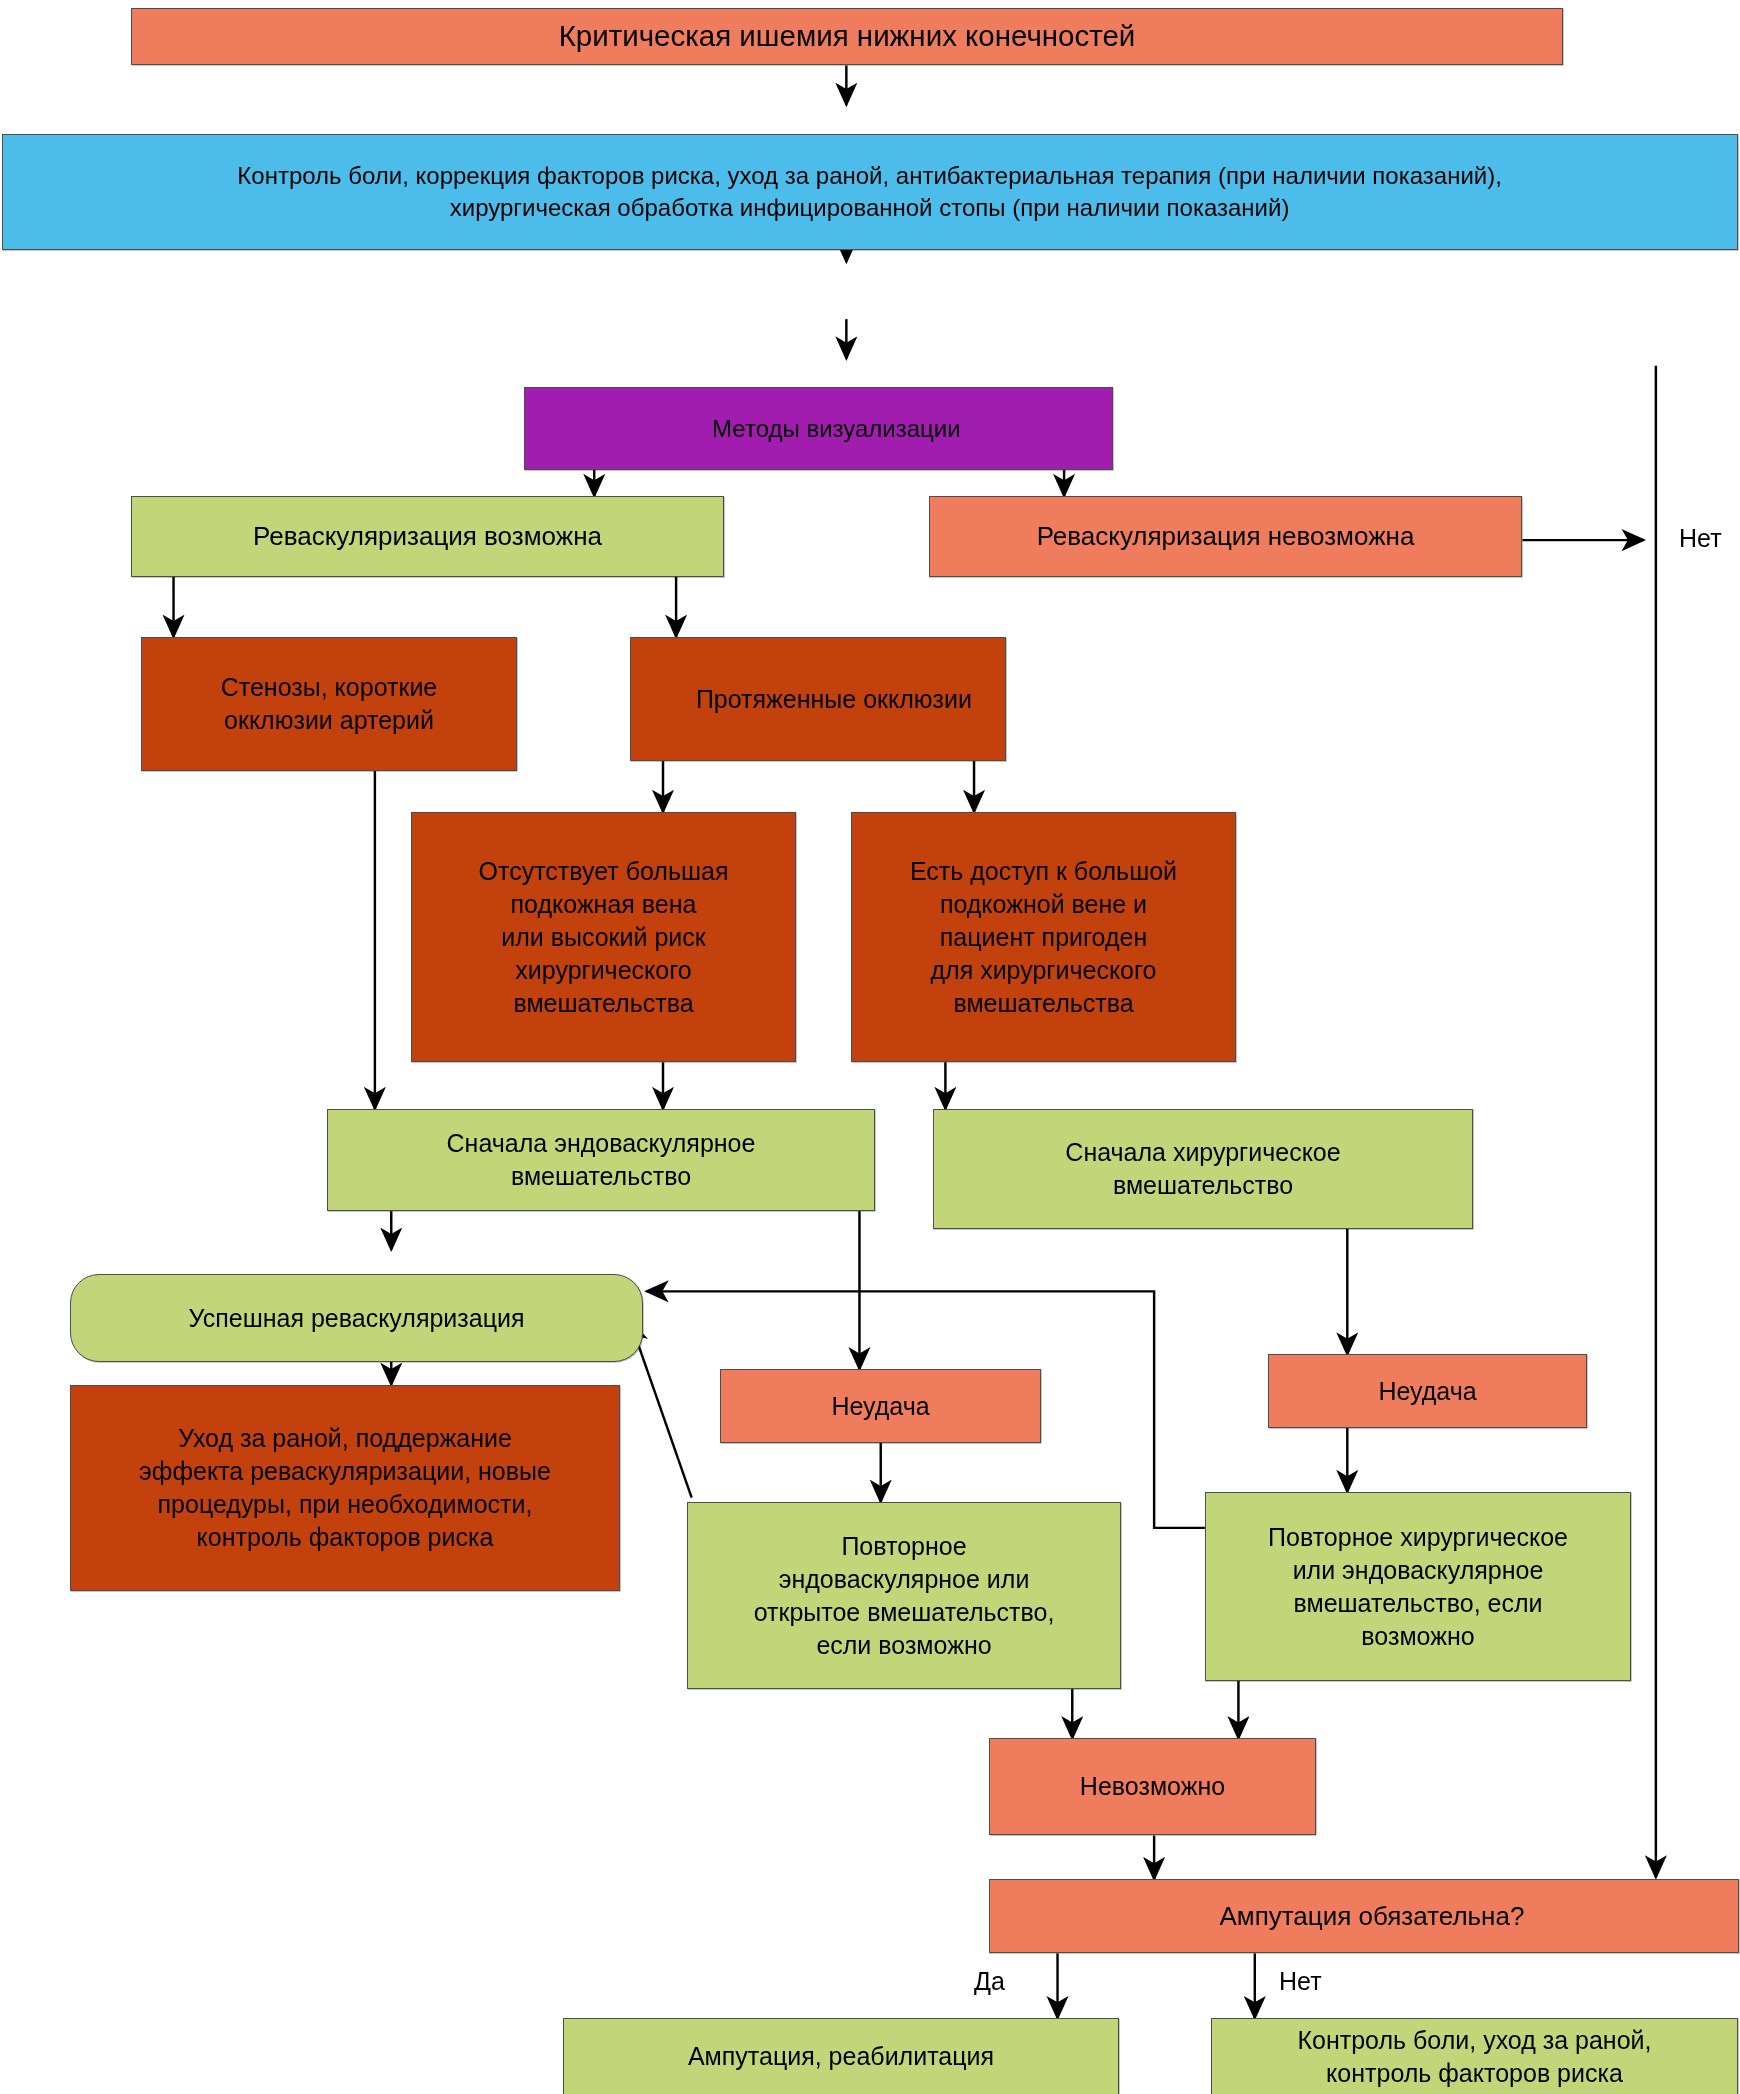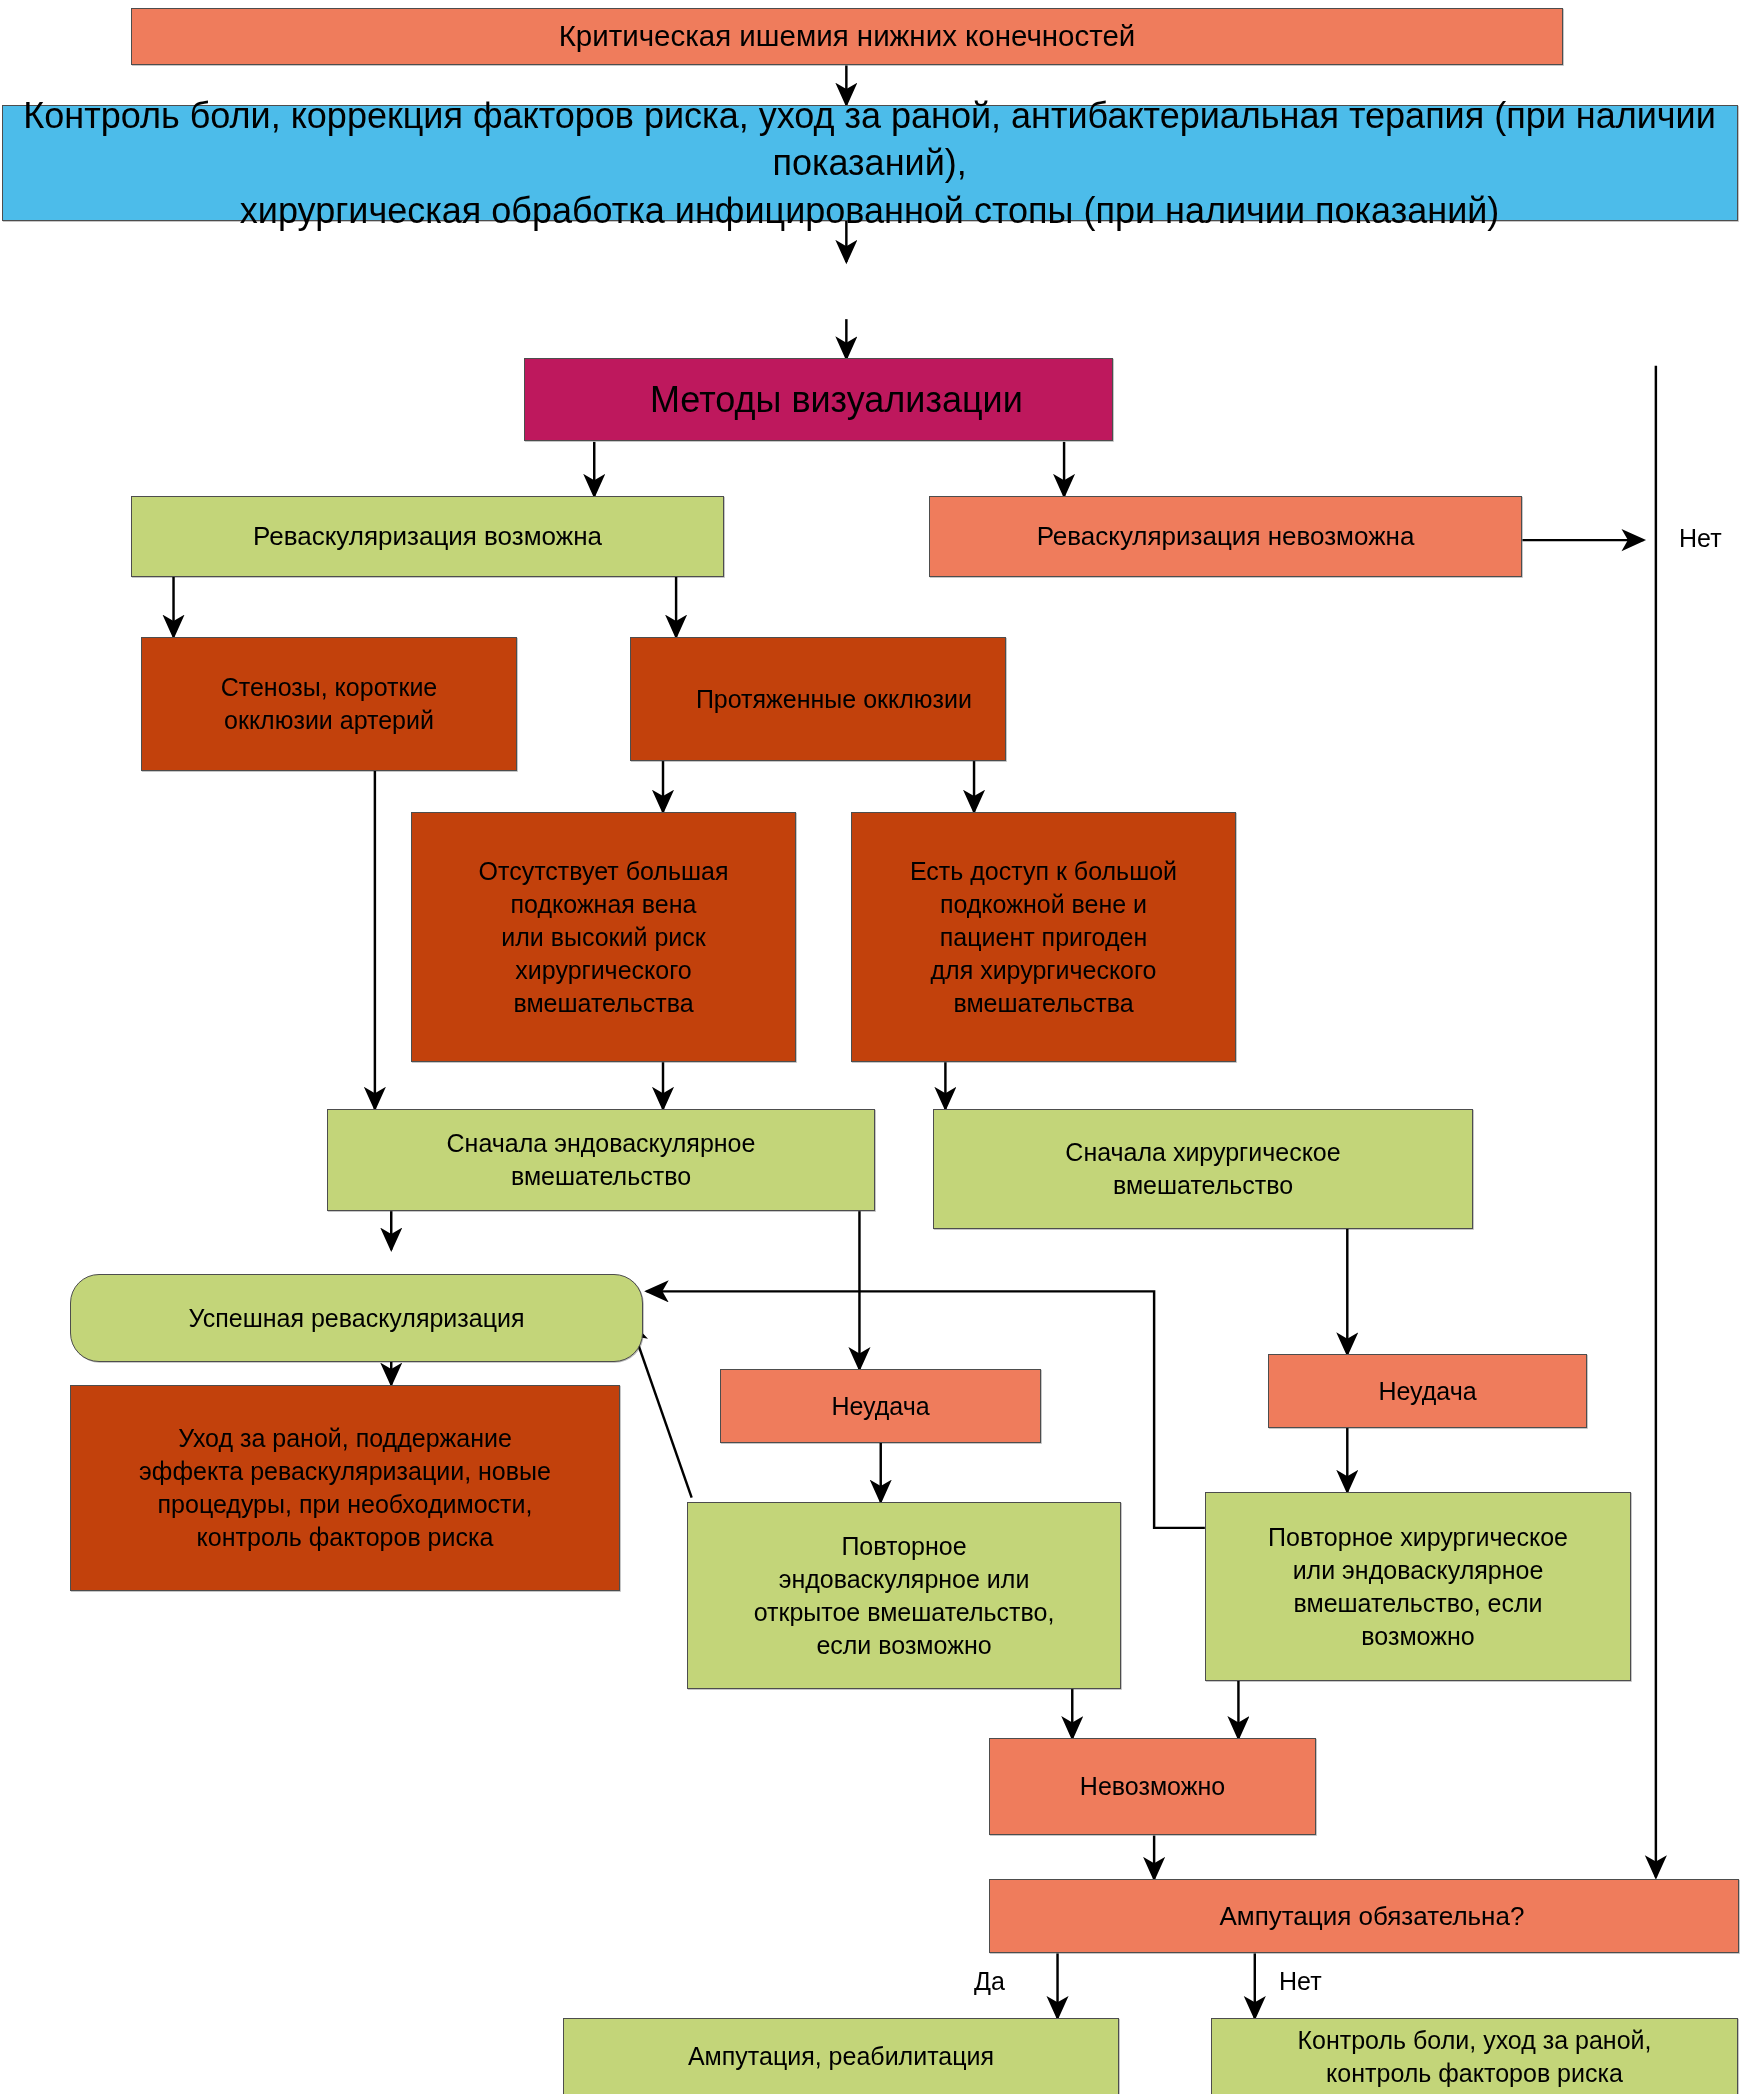--- a/index.html
+++ b/index.html
@@ -37,25 +37,25 @@
     box-shadow: 0.8px 0.8px 0 rgba(0,0,0,0.28);
     color: #000000;
     line-height: 1.32;
     padding: 3.3px 8.2px;
     white-space: pre-line;
     z-index: 2;
   }
   .n-salmon { background: #ef7c5c; text-align: center; }
   .n-blue   { background: #4cbcea; }
   .n-green  { background: #c3d579; }
-  .n-pink   { background: #be185d; padding-left: 44px; }
+  .n-pink   { background: #a21caf; padding-left: 44px; }
   .n-lblue  { background: #c2410c; }
 
   .fs-36 { font-size: 29.5px; }
-  .fs-34 { font-size: 36px; }
+  .fs-34 { font-size: 24px; margin-top: 29px; }
   .fs-32 { font-size: 26px; }
   .fs-31 { font-size: 25px; }
 
   .edge-label {
     position: absolute;
     font-size: 25px;
     color: #000000;
     z-index: 3;
     white-space: nowrap;
   }

